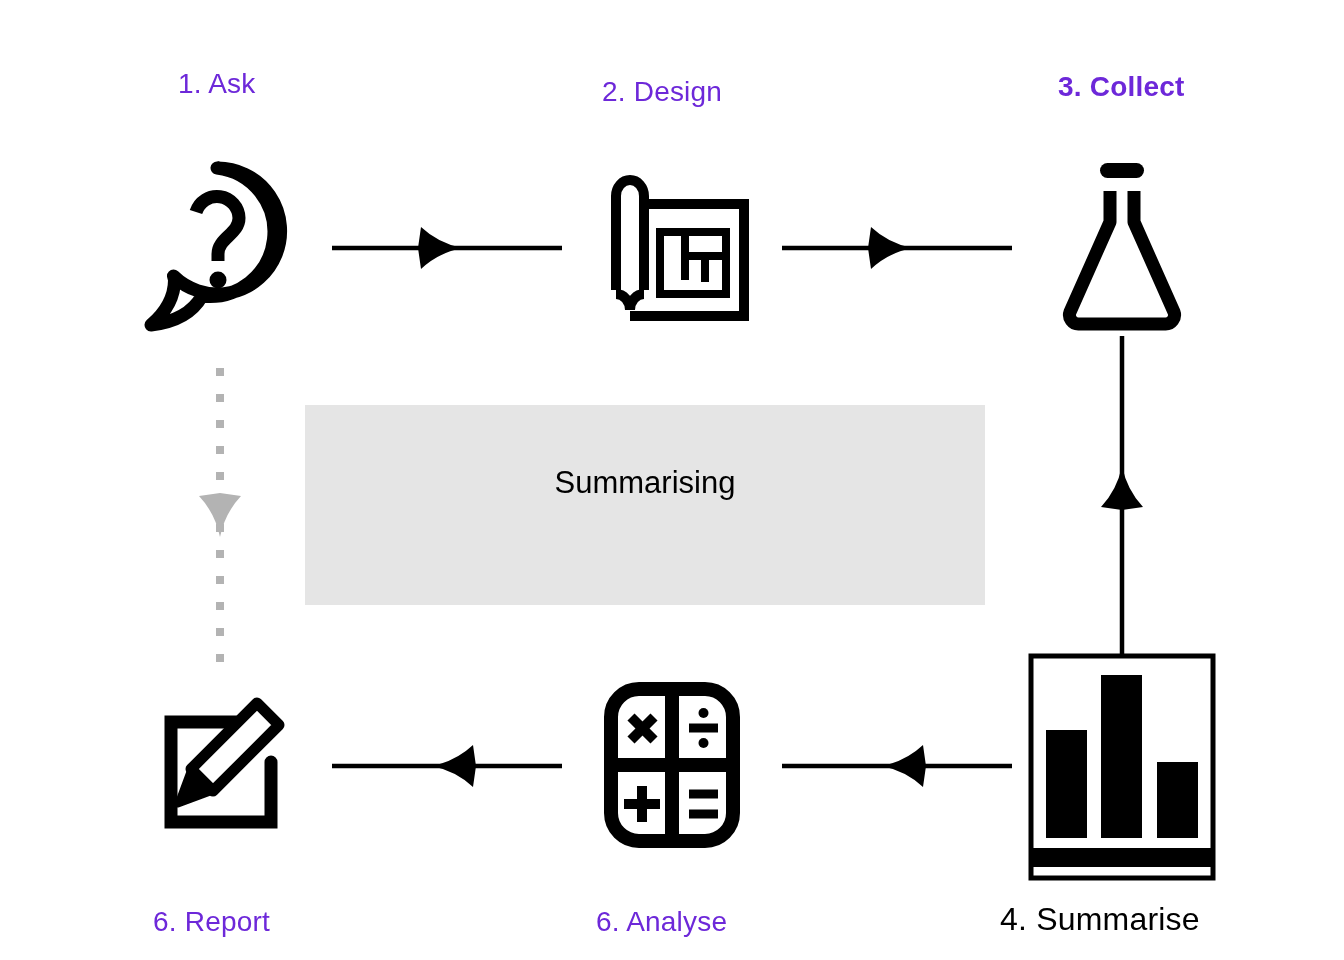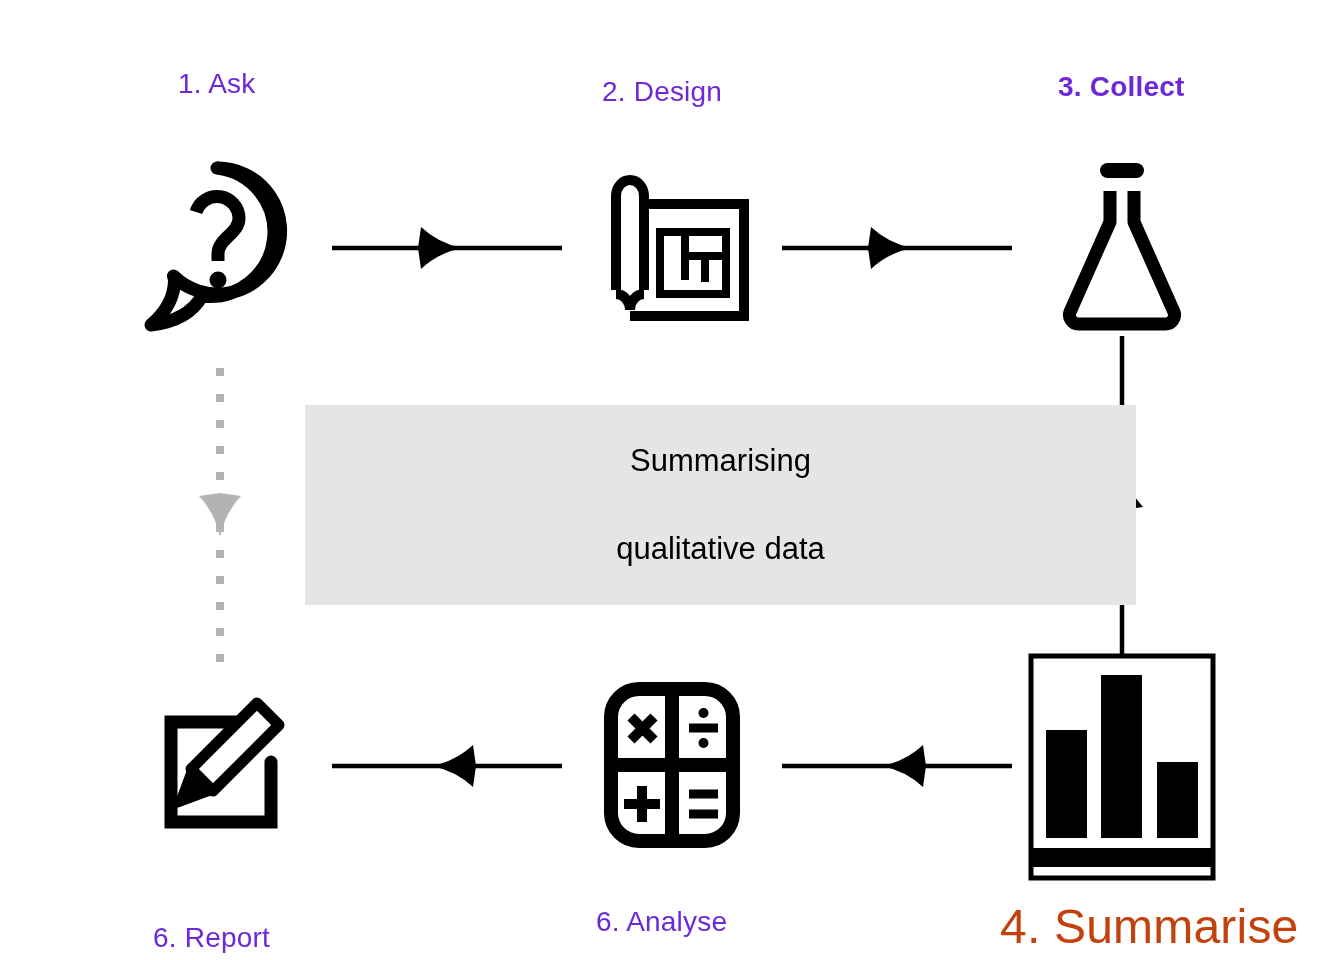--- a/index.html
+++ b/index.html
@@ -28,28 +28,28 @@
   }
   .label {
     position: absolute;
     white-space: nowrap;
     color: #6d28d9;
     font-size: 28px;
     line-height: 1;
     letter-spacing: 0.2px;
   }
   .label.emphasis {
-    color: #c2410c;
-    font-size: 48px;
+    color: #000000;
+    font-size: 32px;
   }
   .center-note {
     position: absolute;
     left: 305px;
     top: 405px;
-    width: 831px;
+    width: 680px;
     height: 200px;
     background: #e5e5e5;
     display: flex;
     align-items: center;
     justify-content: center;
     text-align: center;
   }
   .center-note span {
     color: #000000;
     font-size: 31px;
@@ -175,28 +175,28 @@
 
       <path d="M 76 22 L 11 22 L 11 122 L 111 122 L 111 62" fill="none" stroke="#000" stroke-width="13" stroke-linecap="round"></path>
 
       <path d="M 97 3 L 119 25 L 53 91 L 31 69 Z" fill="none" stroke="#000" stroke-width="11" stroke-linejoin="round"></path>
 
       <path d="M 31 69 L 53 91 L 18 104 Z" fill="#000" stroke="#000" stroke-width="7" stroke-linejoin="round"></path>
     </g>
   </svg>
 
   <div class="center-note">
-    <span><span>Summarising</span><br><span>qualitative data</span></span>
+    <span><span>Summarising</span><br></span>
   </div>
 
   <div class="label" style="left:178px; top:70px;">1. Ask</div>
 
   <div class="label" style="left:602px; top:70px;margin-top:8px;">2. Design</div>
 
   <div class="label" style="left:1058px; top:73px;font-weight:bold;">3. Collect</div>
 
   <div class="label emphasis" style="left:1000px; top:903px;">4. Summarise</div>
 
   <div class="label" style="left:596px; top:908px;">6. Analyse</div>
 
-  <div class="label" style="left:153px; top:908px;margin-top:16px;">6. Report</div>
+  <div class="label" style="left:153px; top:908px;">6. Report</div>
 
 </div>
 
 </body></html>

